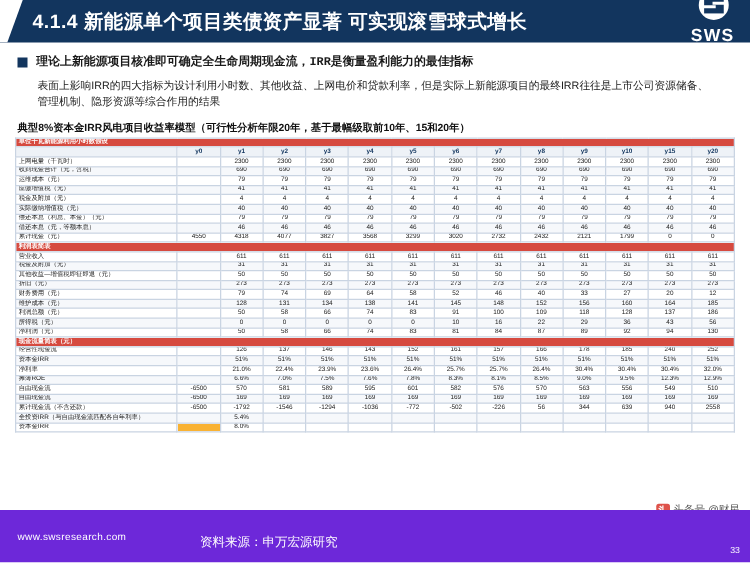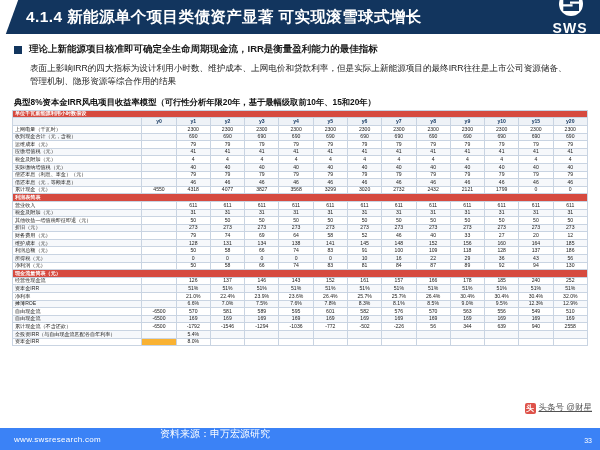--- a/index.html
+++ b/index.html
@@ -74,20 +74,21 @@
   .bullet-sq {
     width: 8px; height: 8px;
     background: #12355e;
     flex: none;
   }
   .bullet-text {
     font-size: 9.5px;
     font-weight: bold;
     color: #1a1a1a;
     white-space: nowrap;
+    font-family: Liberation Mono, monospace;
   }
   .sub-para {
     margin: 6px 30px 0 30px;
     font-size: 8.6px;
     line-height: 1.5;
     color: #222;
   }
 
   
   .tbl-caption {
@@ -136,22 +137,22 @@
     background: #f9b233;
     font-weight: bold;
     color: #1a1a1a;
   }
   col.c0 { width: 22.5%; }
 
   
   .footer {
     position: absolute;
     left: 0; right: 0; bottom: 0;
-    height: 22px;
-    background: #3b82f6;
+    height: 42px;
+    background: #6d28d9;
     display: flex;
     align-items: center;
   }
   .footer .site {
     color: #ffffff;
     font-size: 8px;
     margin-left: 14px;
     letter-spacing: 0.3px;
   }
   .src-note {
@@ -204,21 +205,21 @@
       <span class="lt1">SWS</span>
       <span class="lt2">RESEARCH</span>
     </div>
   </div>
 </div>
 
 <div class="bullet-row">
   <span class="bullet-sq"></span>
   <span class="bullet-text">理论上新能源项目核准即可确定全生命周期现金流，IRR是衡量盈利能力的最佳指标</span>
 </div>
-<div class="sub-para">表面上影响IRR的四大指标为设计利用小时数、维护成本、上网电价和贷款利率，但是实际上新能源项目的最终IRR往往是上市公司资源储备、管理机制、隐形资源等综合作用的结果</div>
+<div class="sub-para">表面上影响IRR的四大指标为设计利用小时数、其他收益、上网电价和贷款利率，但是实际上新能源项目的最终IRR往往是上市公司资源储备、管理机制、隐形资源等综合作用的结果</div>
 
 <div class="tbl-caption">典型8%资本金IRR风电项目收益率模型（可行性分析年限20年，基于最幅级取前10年、15和20年）</div>
 <div class="tbl-wrap">
   <table class="fin">
     <colgroup>
         <col class="c0">
       </colgroup>
     <tbody id="tbody">
         <tr class="section">
           <td colspan="14">单位千瓦新能源利用小时数假设</td>

